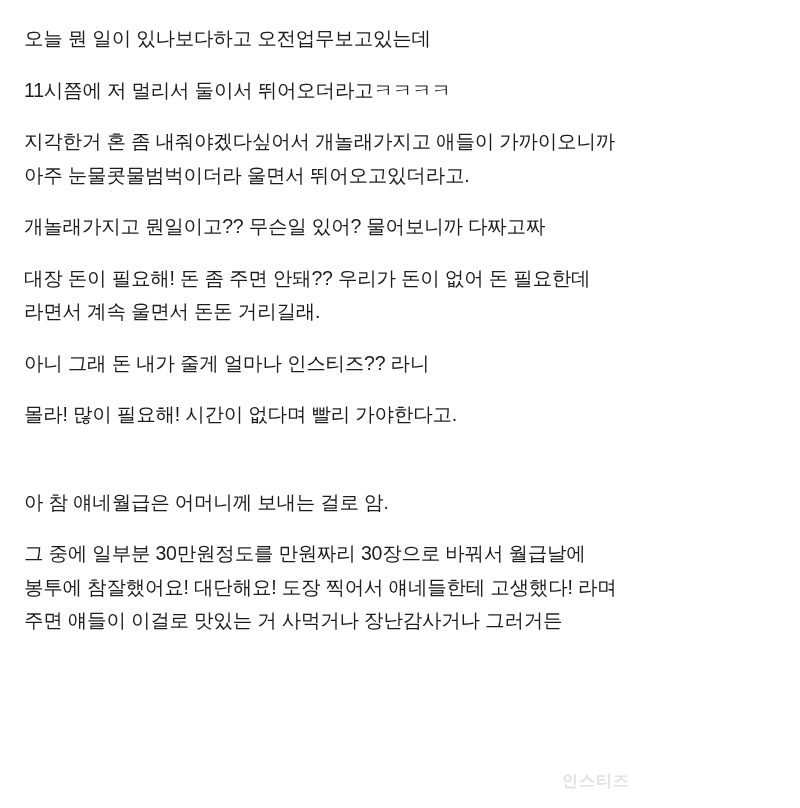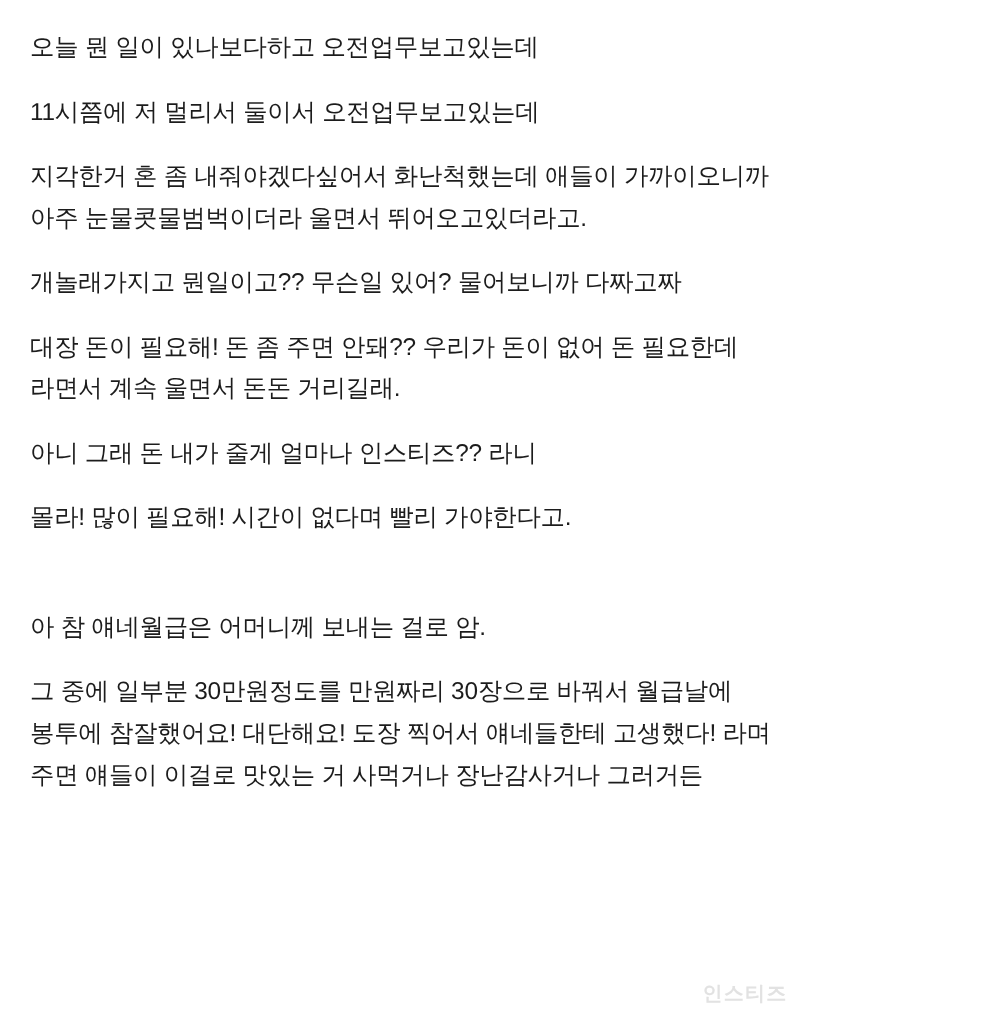--- a/index.html
+++ b/index.html
@@ -33,36 +33,36 @@
   }
   .para.tight {
     margin-bottom: 24px;
   }
   .gap {
     height: 36px;
   }
   .watermark {
     position: absolute;
     right: 18px;
-    bottom: 2px;
+    bottom: 16px;
     font-size: 16px;
     letter-spacing: 1px;
     color: #e2e2e2;
     font-weight: 700;
     user-select: none;
   }
 </style>
 </head>
 <body>
 
 <div class="page">
 
   <p class="para">오늘 뭔 일이 있나보다하고 오전업무보고있는데</p>
-  <p class="para">11시쯤에 저 멀리서 둘이서 오전업무보고있는데</p>
-  <p class="para">지각한거 혼 좀 내줘야겠다싶어서 화난척했는데 애들이 가까이오니까 아주 눈물콧물범벅이더라 울면서 뛰어오고있더라고.</p>
+  <p class="para">11시쯤에 저 멀리서 둘이서 뛰어오더라고ㅋㅋㅋㅋ</p>
+  <p class="para">지각한거 혼 좀 내줘야겠다싶어서 개놀래가지고 애들이 가까이오니까 아주 눈물콧물범벅이더라 울면서 뛰어오고있더라고.</p>
   <p class="para">개놀래가지고 뭔일이고?? 무슨일 있어? 물어보니까 다짜고짜</p>
   <p class="para">대장 돈이 필요해! 돈 좀 주면 안돼?? 우리가 돈이 없어 돈 필요한데 라면서 계속 울면서 돈돈 거리길래.</p>
   <p class="para">아니 그래 돈 내가 줄게 얼마나 인스티즈?? 라니</p>
   <p class="para">몰라! 많이 필요해! 시간이 없다며 빨리 가야한다고.</p>
 
   <div class="gap"></div>
 
   <p class="para">아 참 얘네월급은 어머니께 보내는 걸로 암.</p>
   <p class="para tight">그 중에 일부분 30만원정도를 만원짜리 30장으로 바꿔서 월급날에 봉투에 참잘했어요! 대단해요! 도장 찍어서 얘네들한테 고생했다! 라며 주면 얘들이 이걸로 맛있는 거 사먹거나 장난감사거나 그러거든</p>
 

